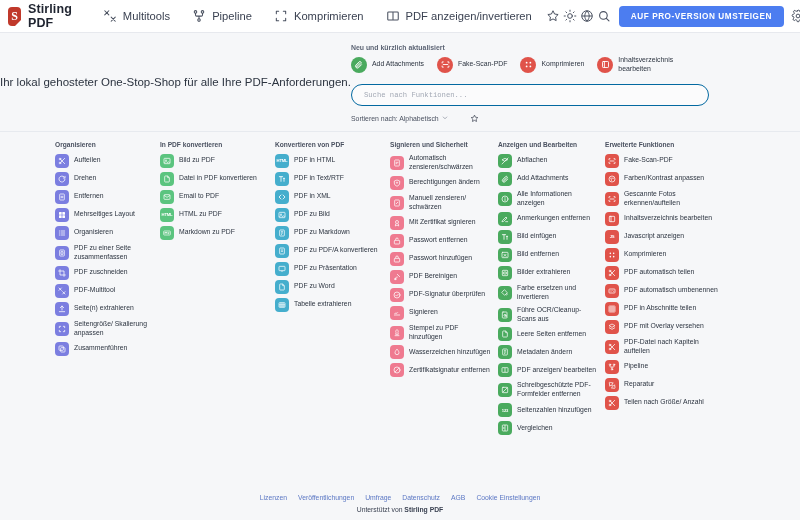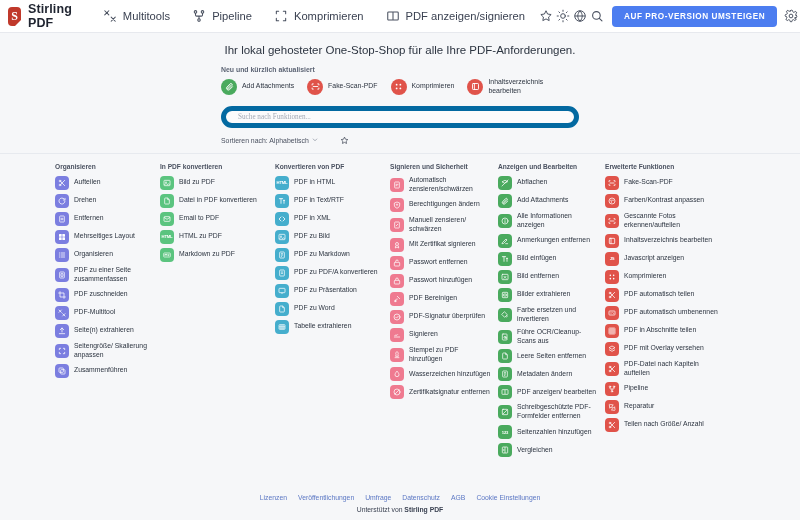--- a/index.html
+++ b/index.html
@@ -54,40 +54,40 @@
     font-size:8.2px; font-weight:700; letter-spacing:.55px;
     padding:6px 12px; border-radius:4px; margin: 0 4px 0 8px;
     font-family:"Liberation Sans", sans-serif;
     white-space:nowrap;
   }
 
   
   .hero {
     background:#f6f7f9;
     padding: 11px 0 0 0;
-    display:flex; flex-direction:column; align-items:center;
+    display:flex; flex-direction:row; align-items:center;
     border-bottom: 1px solid #e7eaef;
   }
   .tagline { font-size:11.5px; color:#2c3440; margin-bottom: 10px; }
   .hero-inner { width: 358px; }
   .recent-label { font-size:6.9px; color:#5d6575; font-weight:700; margin-bottom:5px; }
   .recent-row { display:flex; align-items:center; gap:0; margin-bottom:9px; }
   .recent-item { display:flex; align-items:center; gap:5px; cursor:pointer; margin-right:13px; }
   .recent-ico {
     width:16px; height:16px; border-radius:50%;
     display:flex; align-items:center; justify-content:center; flex:0 0 auto;
   }
   .recent-ico svg { width:9px; height:9px; color:#fff; display:block;}
   .recent-txt { font-size:6.9px; color:#2c3440; line-height:1.28; max-width:60px; }
   .search-wrap { position:relative; margin-bottom: 8px; }
   .search-input {
     width:100%; height:22px; border-radius:11px;
-    border:5px solid #0369a1; background:#fbfbfc;
+    border:1px solid #0369a1; background:#fbfbfc;
     padding: 0 12px; font-size:7.2px; color:#2c3440;
-    outline:none; font-family:Liberation Serif, serif;
+    outline:none; font-family:Liberation Mono, monospace;
   }
   .search-input::placeholder { color:#a3a9b5; }
   .sort-row { display:flex; align-items:center; gap:22px; padding-bottom:8px; }
   .sort-sel { display:flex; align-items:center; gap:3px; font-size:6.9px; color:#4a5160; cursor:pointer; }
   .chev { width:6px; height:6px; display:block; color:#8b929f;}
   .fav-star { width:9px; height:9px; color:#3b4252; cursor:pointer; display:block;}
 
   
   .grid-area { flex:1 1 auto; background:#f6f7f9; padding: 9px 0 0 0; overflow:hidden; }
   .grid {
@@ -158,21 +158,21 @@
         <svg class="nav-ico" viewBox="0 0 24 24" fill="none" stroke="currentColor" stroke-width="1.8" stroke-linecap="round">
             <path d="M4 4h4M4 4v4M20 4h-4M20 4v4M4 20h4M4 20v-4M20 20h-4M20 20v-4"></path>
           </svg>
         <span>Komprimieren</span>
       </div>
       <div class="nav-item">
         <svg class="nav-ico" viewBox="0 0 24 24" fill="none" stroke="currentColor" stroke-width="1.8" stroke-linecap="round">
             <rect x="3" y="5" width="18" height="14" rx="1.5"></rect>
             <path d="M12 6v12"></path>
           </svg>
-        <span>PDF anzeigen/signieren</span>
+        <span>PDF anzeigen/invertieren</span>
       </div>
     </div>
 
     <div class="hdr-spacer"></div>
 
     <div class="icon-btn">
       <svg viewBox="0 0 24 24" fill="none" stroke="currentColor" stroke-width="1.7" stroke-linejoin="round">
           <path d="M12 3l2.7 5.6 6.1.9-4.4 4.3 1 6.1L12 17l-5.4 2.9 1-6.1L3.2 9.5l6.1-.9z"></path>
         </svg>
     </div>

